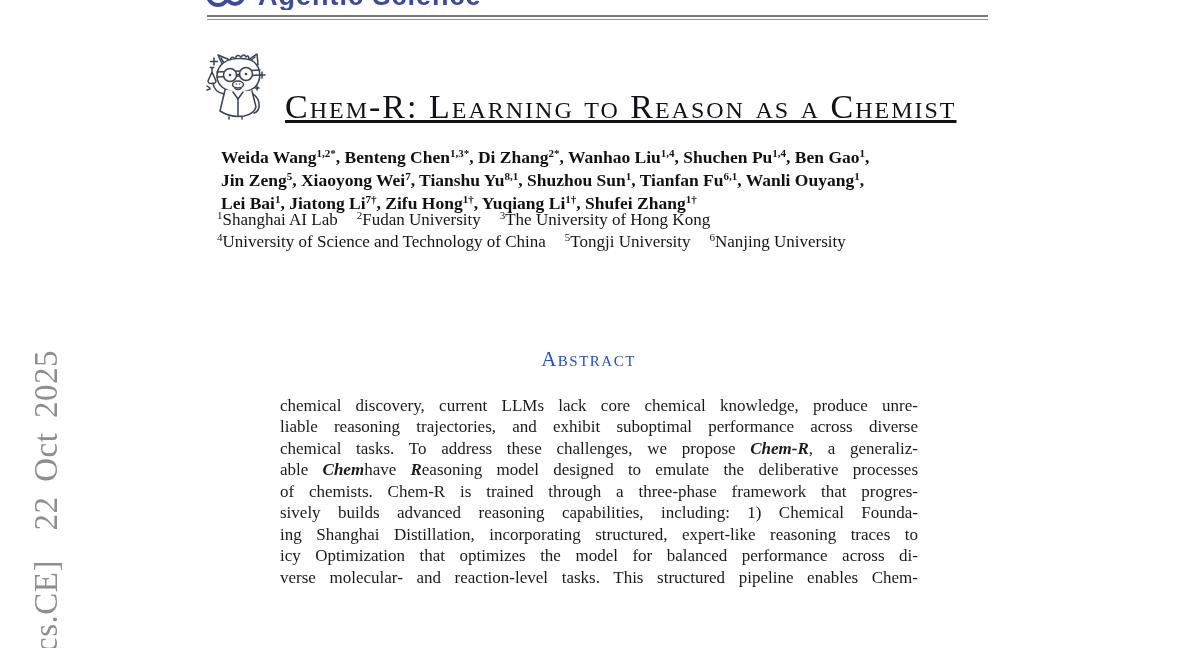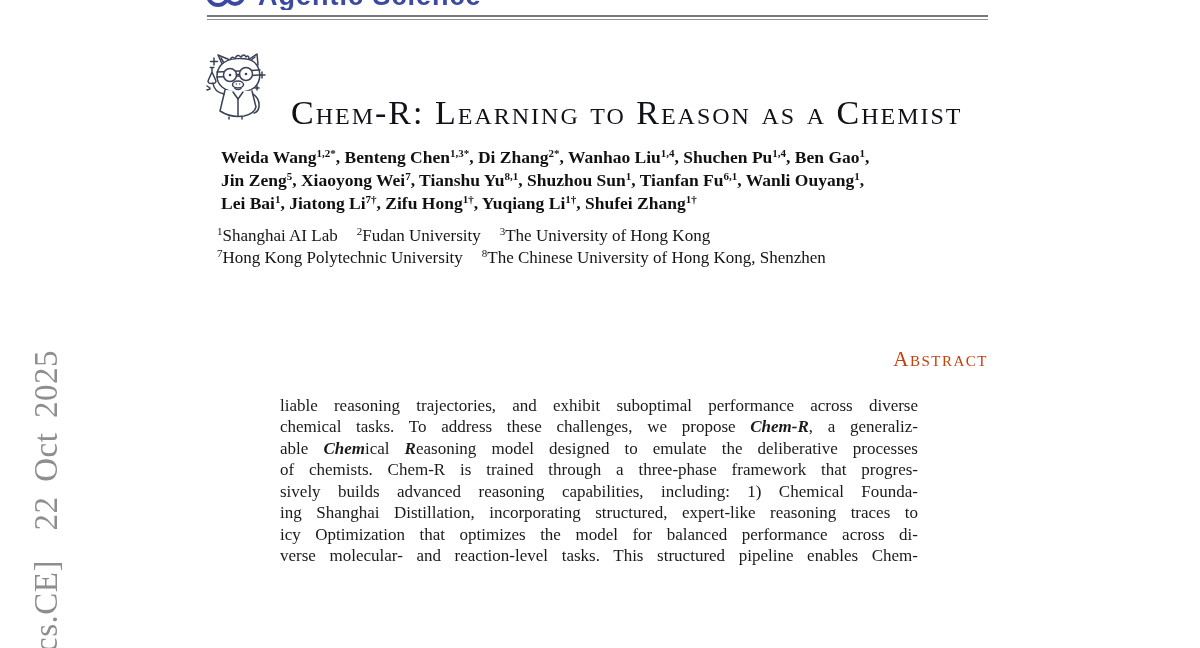--- a/index.html
+++ b/index.html
@@ -43,33 +43,33 @@
     font-variant:small-caps;
     font-size:34px;letter-spacing:2px;
     color:#101218;white-space:nowrap;
   }
   
   .author-block{
     position:absolute;left:221px;top:146px;width:760px;
     font-size:17.5px;font-weight:700;line-height:22.8px;color:#111;
   }
   .affil-block{
-    position:absolute;left:217px;top:225px;width:770px;
+    position:absolute;left:217px;top:209px;width:770px;
     font-size:17px;font-weight:400;line-height:22.4px;color:#141414;
   }
   .affil-entry + .affil-entry{margin-left:19px;}
   .sup{
     font-size:11px;position:relative;top:-6px;line-height:0;margin-top:12px;
   }
   .author-block .sup{font-weight:700;}
   
   .abstract-heading{
-    position:absolute;left:207px;top:347px;width:781px;
-    text-align:right;font-variant:small-caps;
-    font-size:21px;letter-spacing:1.5px;color:#c2410c;
+    position:absolute;left:198px;top:347px;width:781px;
+    text-align:center;font-variant:small-caps;
+    font-size:21px;letter-spacing:1.5px;color:#1d4ed8;
   }
   .abstract-body{
     position:absolute;left:280px;top:395px;width:638px;
     font-size:17px;color:#1a1a1a;
   }
   .abs-line{
     height:21.45px;line-height:21.45px;
     text-align:justify;text-align-last:justify;
     white-space:normal;overflow:visible;
   }
@@ -129,36 +129,37 @@
       <path d="M29 42 L34 49 L39 42"></path>
       <path d="M34 49 L34 66"></path>
 
       <path d="M20 44 Q10 42 9 33"></path>
       <path d="M49 44 Q56 49 55 57 Q54 62 50 63"></path>
 
       <path d="M25 67 v2 M38 67 v2"></path>
     </g>
   </svg>
 </div>
-<h1 class="paper-title" style="margin:14px;font-weight:400;">Chem-R: Learning to Reason as a Chemist</h1>
+<h1 class="paper-title" style="margin:8px;font-weight:400;text-decoration:underline;">Chem-R: Learning to Reason as a Chemist</h1>
 
 <div class="author-block">
     <div class="author-line"><span class="author-name">Weida Wang</span><span class="sup">1,2*</span>, <span class="author-name">Benteng Chen</span><span class="sup">1,3*</span>, <span class="author-name">Di Zhang</span><span class="sup">2*</span>, <span class="author-name">Wanhao Liu</span><span class="sup">1,4</span>, <span class="author-name">Shuchen Pu</span><span class="sup">1,4</span>, <span class="author-name">Ben Gao</span><span class="sup">1</span>,</div>
     <div class="author-line"><span class="author-name">Jin Zeng</span><span class="sup">5</span>, <span class="author-name">Xiaoyong Wei</span><span class="sup">7</span>, <span class="author-name">Tianshu Yu</span><span class="sup">8,1</span>, <span class="author-name">Shuzhou Sun</span><span class="sup">1</span>, <span class="author-name">Tianfan Fu</span><span class="sup">6,1</span>, <span class="author-name">Wanli Ouyang</span><span class="sup">1</span>,</div>
     <div class="author-line"><span class="author-name">Lei Bai</span><span class="sup">1</span>, <span class="author-name">Jiatong Li</span><span class="sup">7†</span>, <span class="author-name">Zifu Hong</span><span class="sup">1†</span>, <span class="author-name">Yuqiang Li</span><span class="sup">1†</span>, <span class="author-name">Shufei Zhang</span><span class="sup">1†</span></div>
   </div>
 
 <div class="affil-block">
     <div class="affil-line"><span class="affil-entry"><span class="sup">1</span>Shanghai AI Lab</span><span class="affil-entry"><span class="sup">2</span>Fudan University</span><span class="affil-entry"><span class="sup">3</span>The University of Hong Kong</span></div>
-    <div class="affil-line"><span class="affil-entry"><span class="sup">7</span>Hong Kong Polytechnic University</span><span class="affil-entry"><span class="sup">8</span>The Chinese University of Hong Kong, Shenzhen</span></div>
+    <div class="affil-line"><span class="affil-entry"><span class="sup">4</span>University of Science and Technology of China</span><span class="affil-entry"><span class="sup">5</span>Tongji University</span><span class="affil-entry"><span class="sup">6</span>Nanjing University</span></div>
   </div>
 
 <div class="abstract-heading">Abstract</div>
 <div class="abstract-body">
+    <div class="abs-line"><span>chemical discovery, current LLMs lack core chemical knowledge, produce unre-</span></div>
     <div class="abs-line"><span>liable reasoning trajectories, and exhibit suboptimal performance across diverse</span></div>
     <div class="abs-line"><span>chemical tasks. To address these challenges, we propose </span><span class="bi">Chem-R</span><span>, a generaliz-</span></div>
-    <div class="abs-line"><span>able </span><span class="bi">Chem</span><span>ical </span><span class="bi">R</span><span>easoning model designed to emulate the deliberative processes</span></div>
+    <div class="abs-line"><span>able </span><span class="bi">Chem</span><span>have </span><span class="bi">R</span><span>easoning model designed to emulate the deliberative processes</span></div>
     <div class="abs-line"><span>of chemists. Chem-R is trained through a three-phase framework that progres-</span></div>
     <div class="abs-line"><span>sively builds advanced reasoning capabilities, including: 1) Chemical Founda-</span></div>
     <div class="abs-line"><span>ing Shanghai Distillation, incorporating structured, expert-like reasoning traces to</span></div>
     <div class="abs-line"><span>icy Optimization that optimizes the model for balanced performance across di-</span></div>
     <div class="abs-line"><span>verse molecular- and reaction-level tasks. This structured pipeline enables Chem-</span></div>
   </div>
 
 </body></html>

